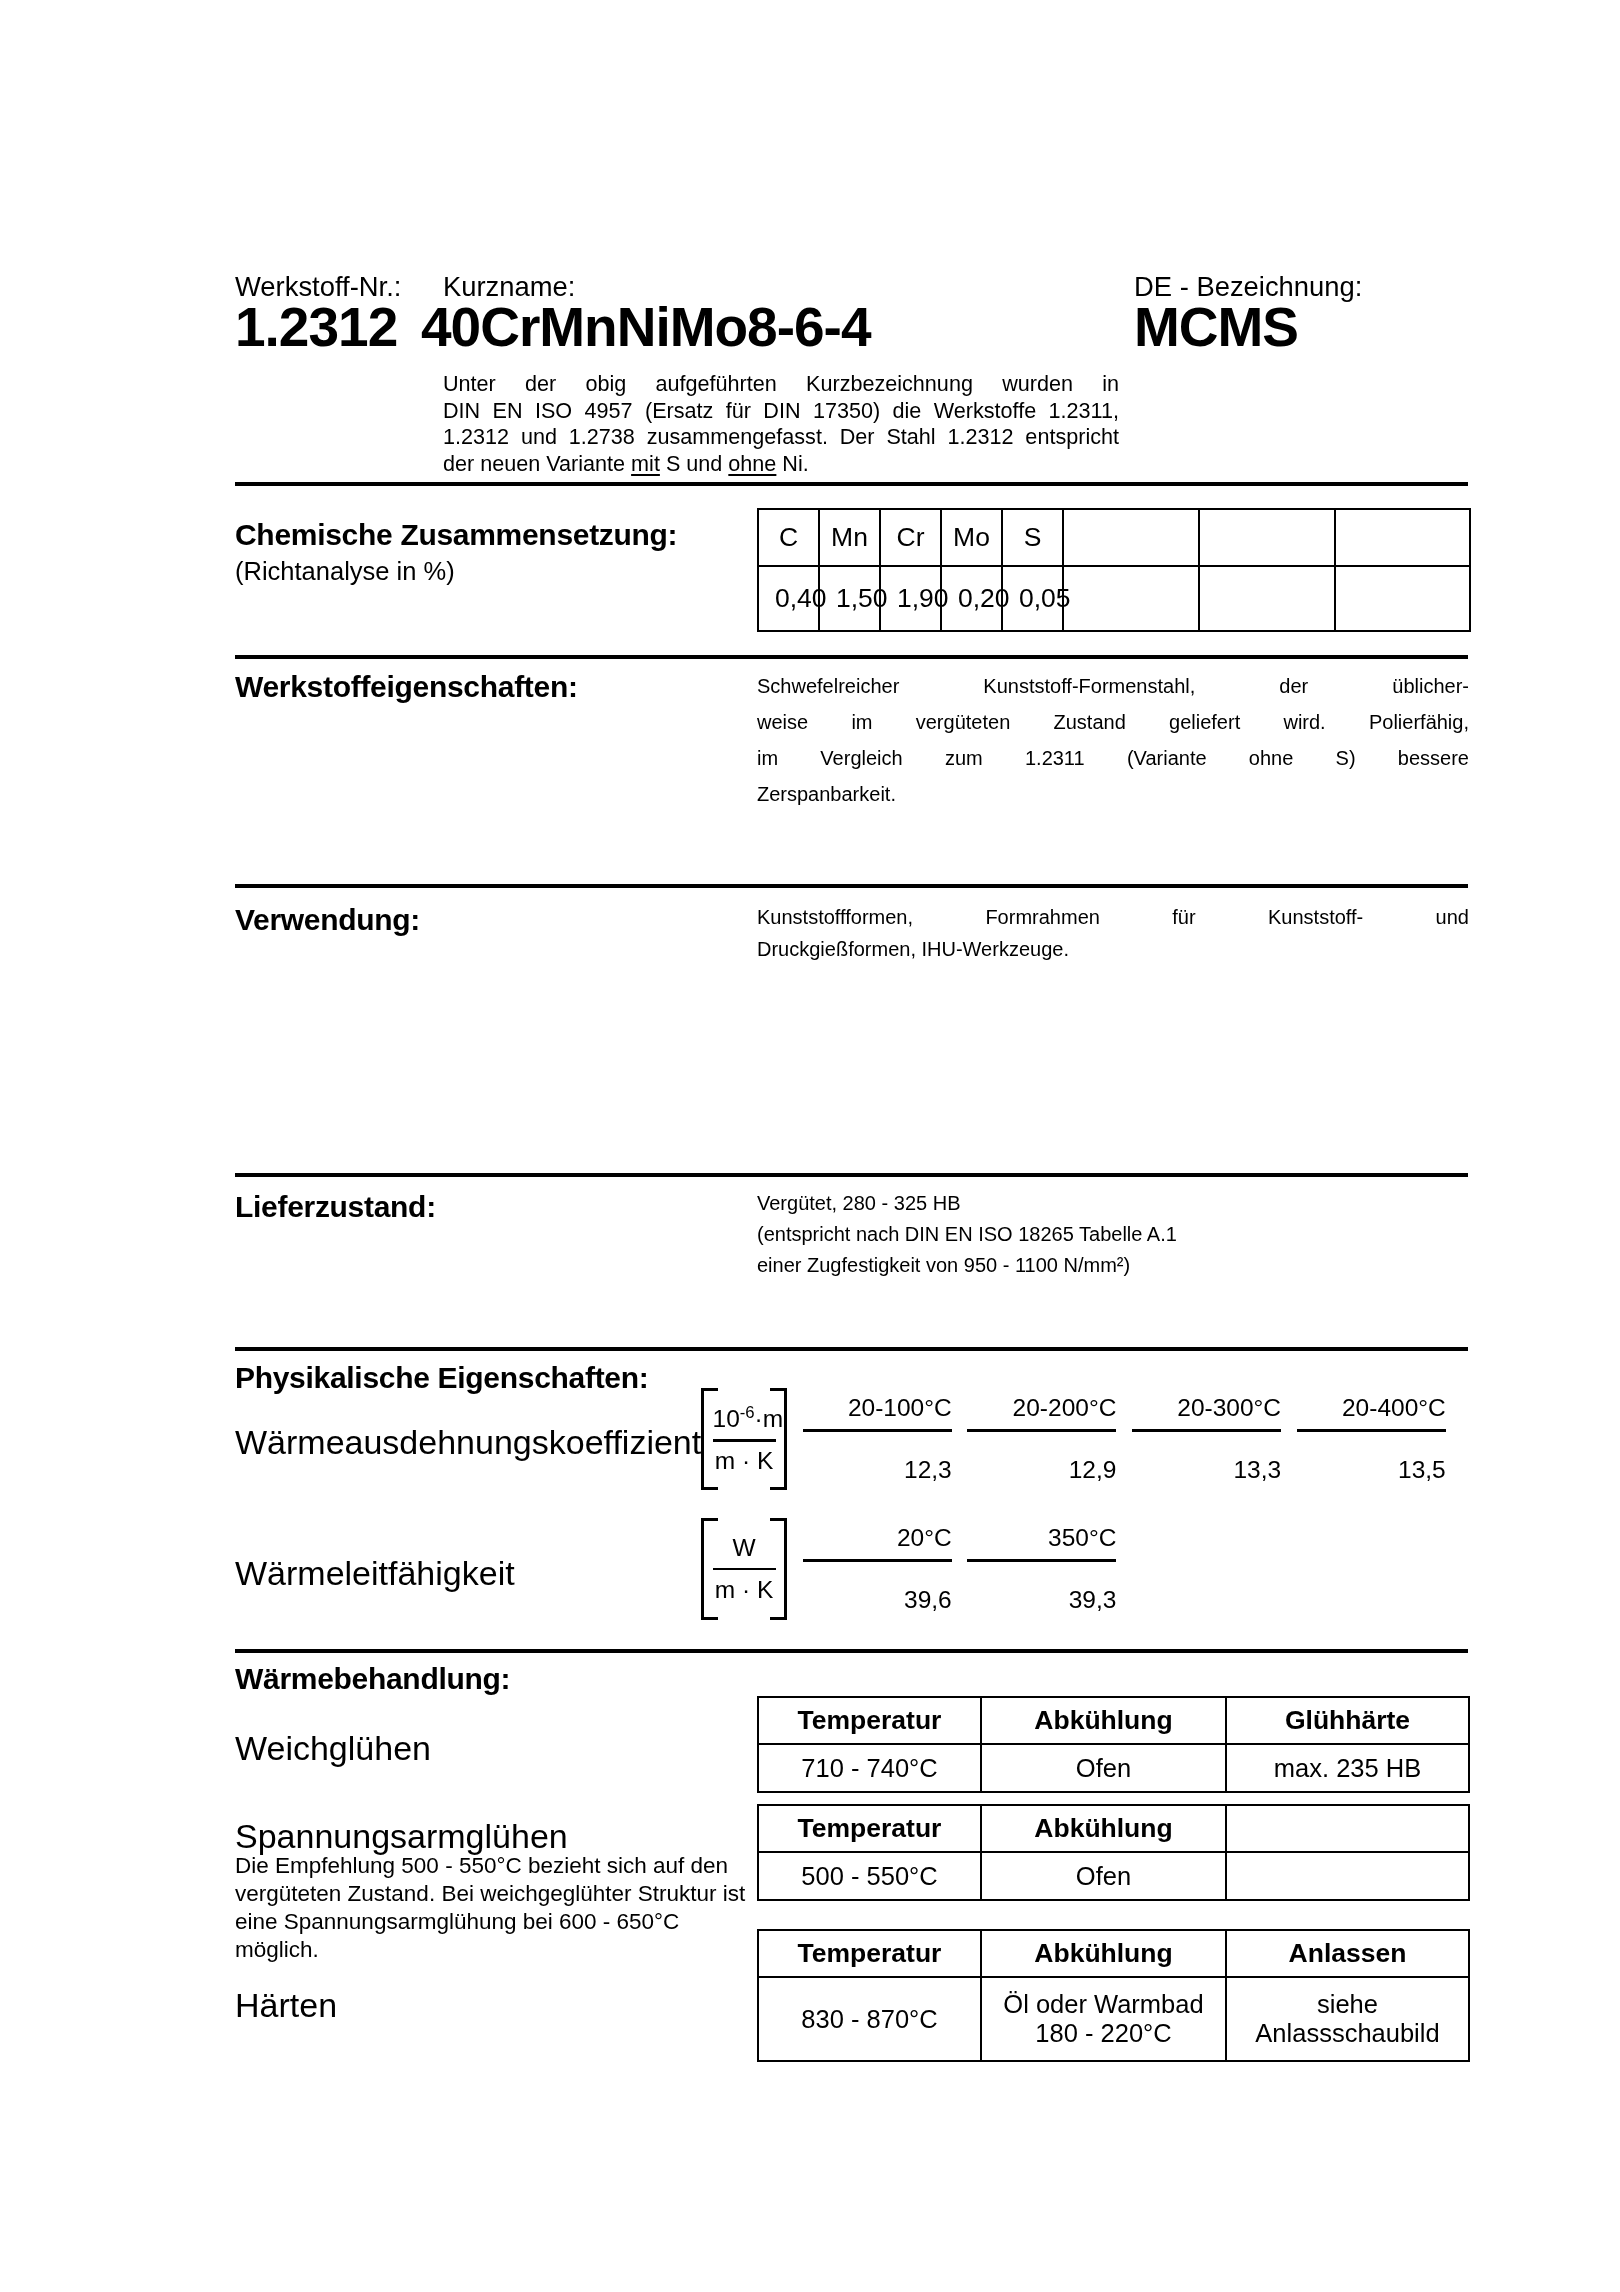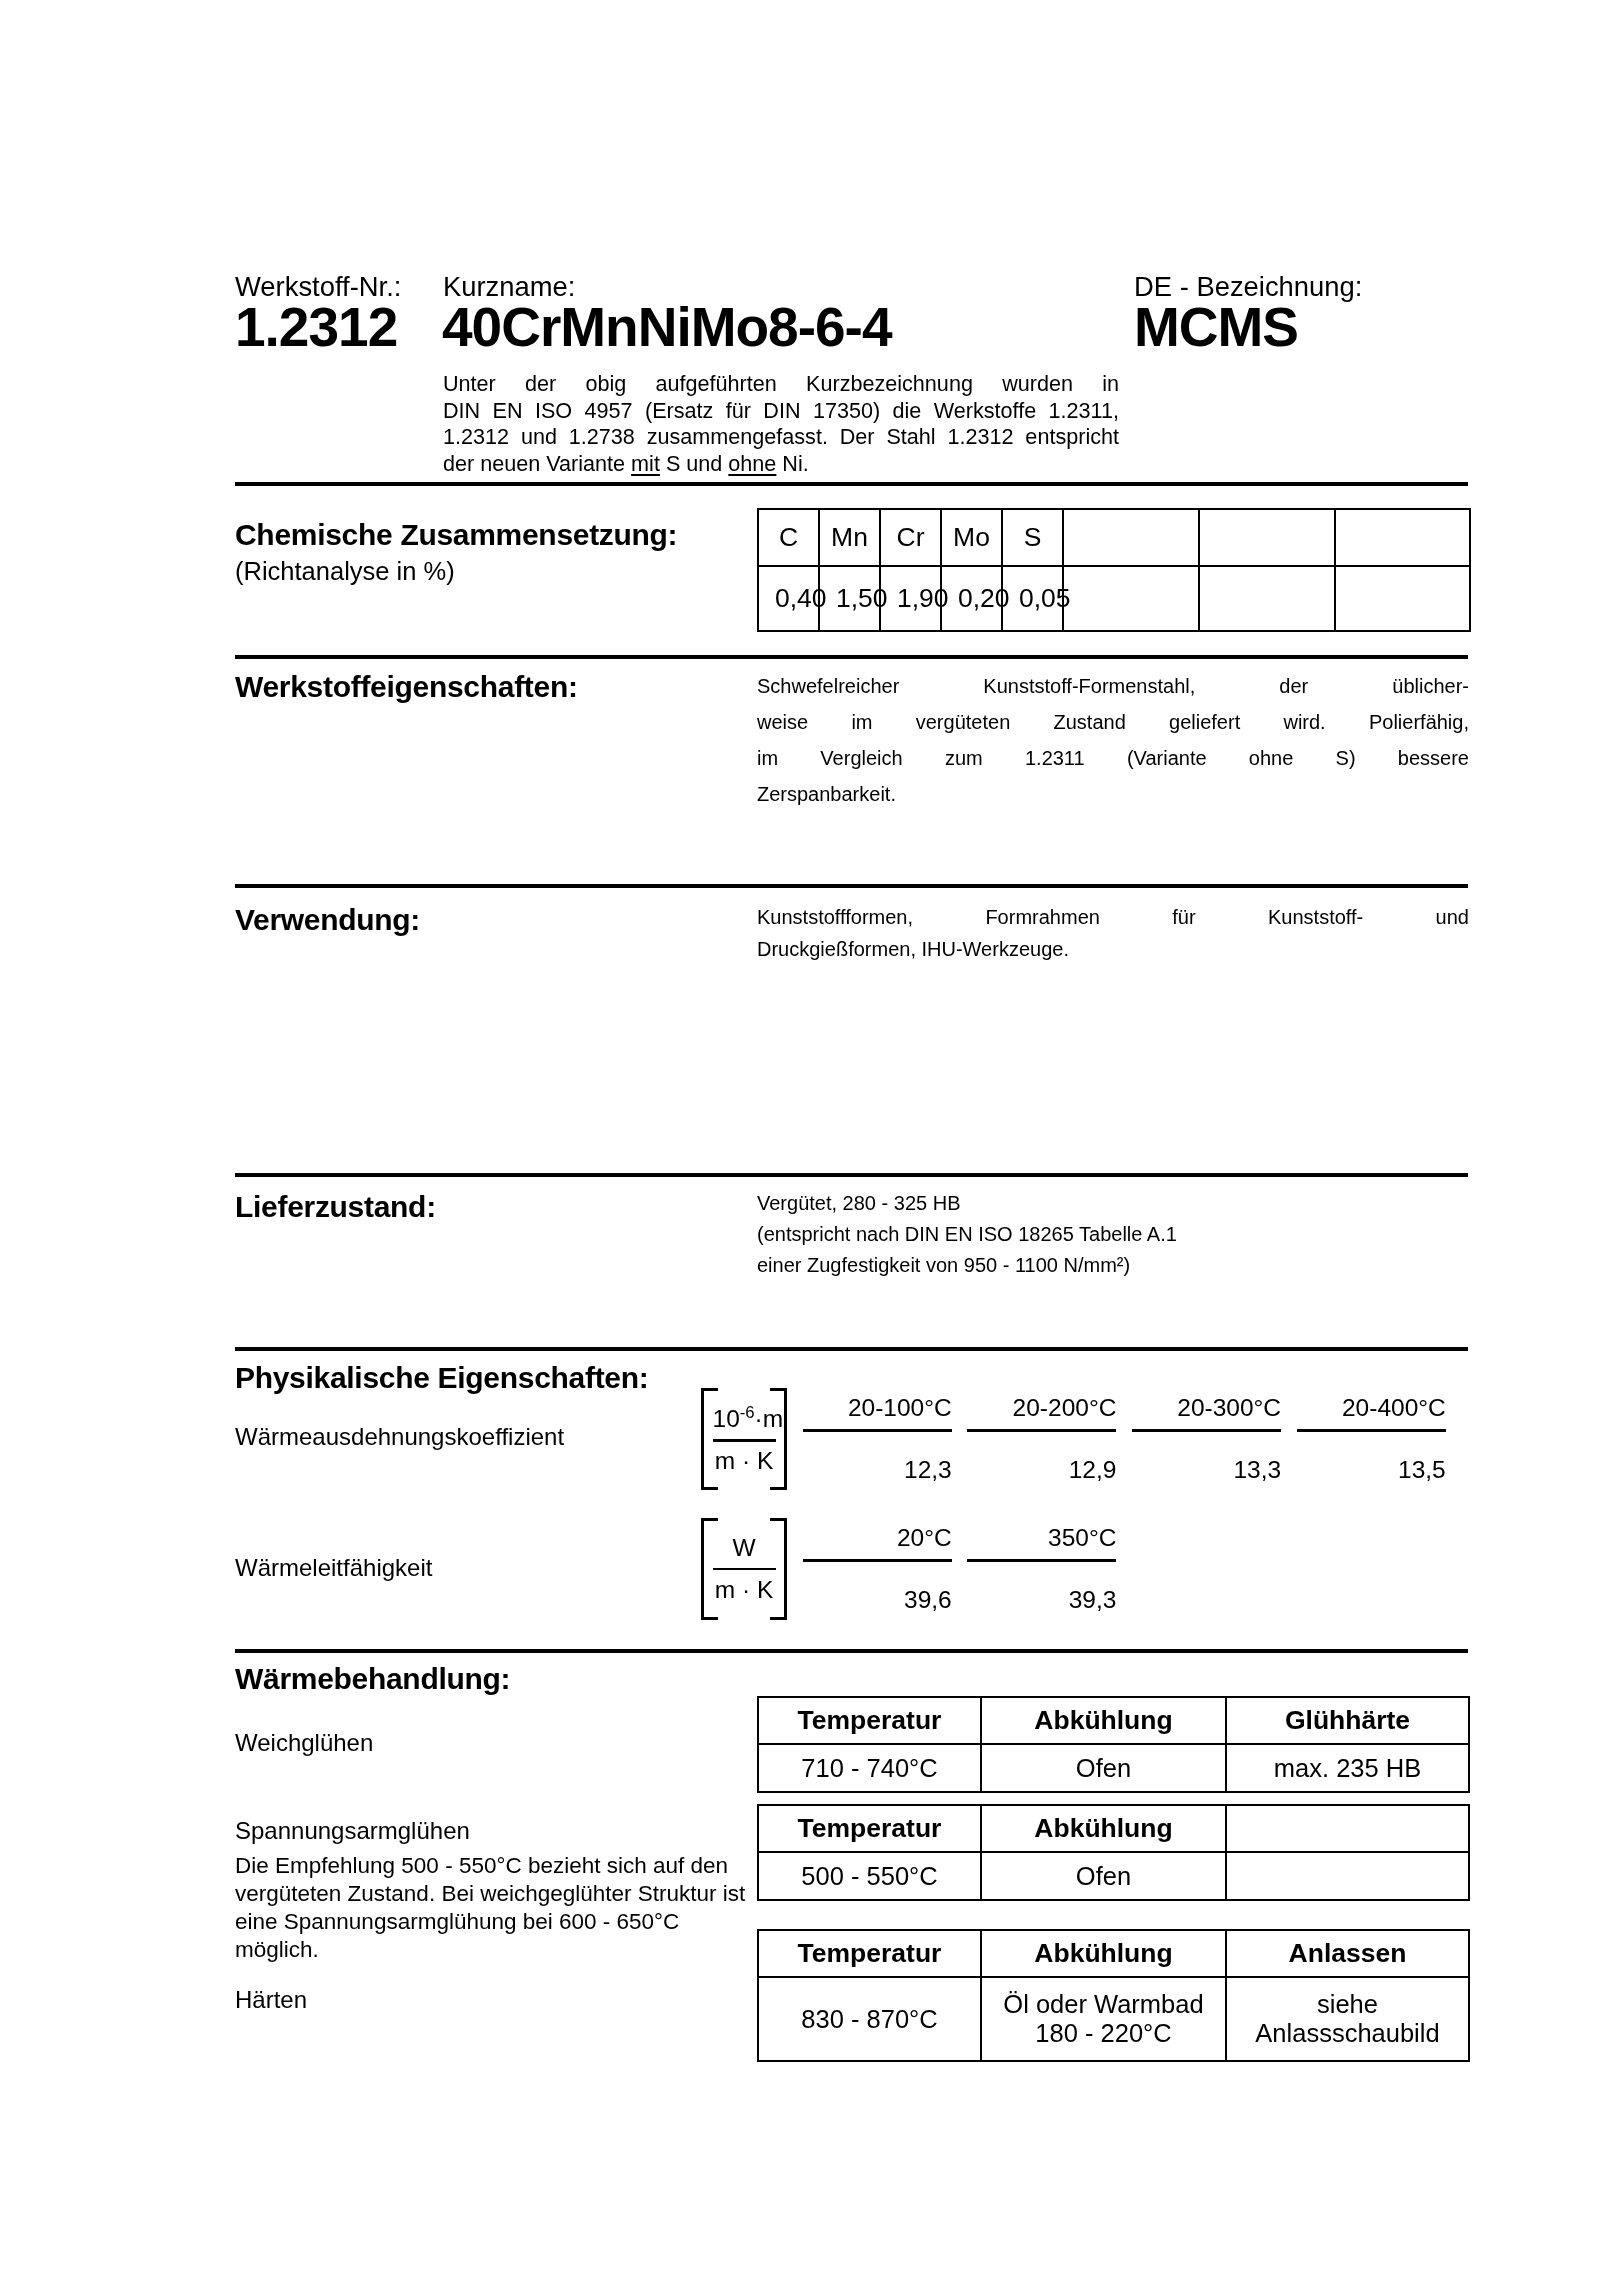--- a/index.html
+++ b/index.html
@@ -22,21 +22,21 @@
   .u{text-decoration:underline;text-decoration-thickness:2px;text-underline-offset:2.9px;}
 
   
   .sec-h{font-size:30px;font-weight:bold;white-space:nowrap;letter-spacing:-0.3px;}
   .sub-h{font-size:25.5px;}
   .body-block{width:712px;font-size:20px;}
   .lh37{line-height:36px;}
   .lh33{line-height:32px;}
   .lh32{line-height:31px;}
   .jline{text-align:justify;text-align-last:justify;text-justify:inter-word;}
-  .plain-label{font-size:24px;white-space:nowrap;}
+  .plain-label{font-size:34px;white-space:nowrap;}
   .small-note{width:529px;font-size:22.5px;line-height:28px;}
 
   
   table.chem{border-collapse:collapse;table-layout:fixed;width:712px;}
   table.chem td{border:2.9px solid #000;text-align:center;font-size:26.5px;padding:0;}
   table.chem tr.chead td{height:55px;}
   table.chem tr.cval td{height:63px;padding-left:16px;}
 
   
   .phys-row{position:absolute;display:flex;align-items:center;gap:15.7px;}
@@ -63,21 +63,21 @@
 </head>
 <body>
 
 <div class="page">
 
   <div class="abs hdr-label" style="left:235px;top:271px;">Werkstoff-Nr.:</div>
   <div class="abs hdr-label" style="left:443px;top:271px;">Kurzname:</div>
   <div class="abs hdr-label" style="left:1134px;top:271px;">DE - Bezeichnung:</div>
 
   <div class="abs hdr-big" style="left:235px;top:295px;">1.2312</div>
-  <div class="abs hdr-big" style="left:442px;top:295px;">40CrMnNiMo8-6-4</div>
+  <div class="abs hdr-big" style="left:421px;top:295px;">40CrMnNiMo8-6-4</div>
   <div class="abs hdr-big" style="left:1134px;top:295px;">MCMS</div>
 
   <div class="abs note" style="left:443px;top:371px;">
     <div class="jline">Unter der obig aufgeführten Kurzbezeichnung wurden in</div>
     <div class="jline">DIN EN ISO 4957 (Ersatz für DIN 17350) die Werkstoffe 1.2311,</div>
     <div class="jline">1.2312 und 1.2738 zusammengefasst. Der Stahl 1.2312 entspricht</div>
     <div><span>der neuen Variante </span><span class="u">mit</span><span> S und </span><span class="u">ohne</span><span> Ni.</span></div>
   </div>
 
   <div class="rule" style="top:482px;"></div>

